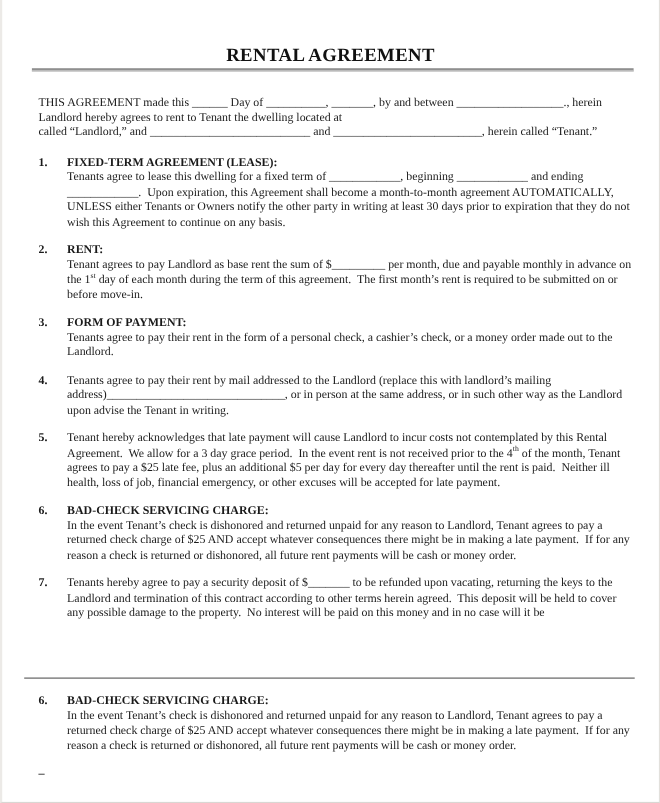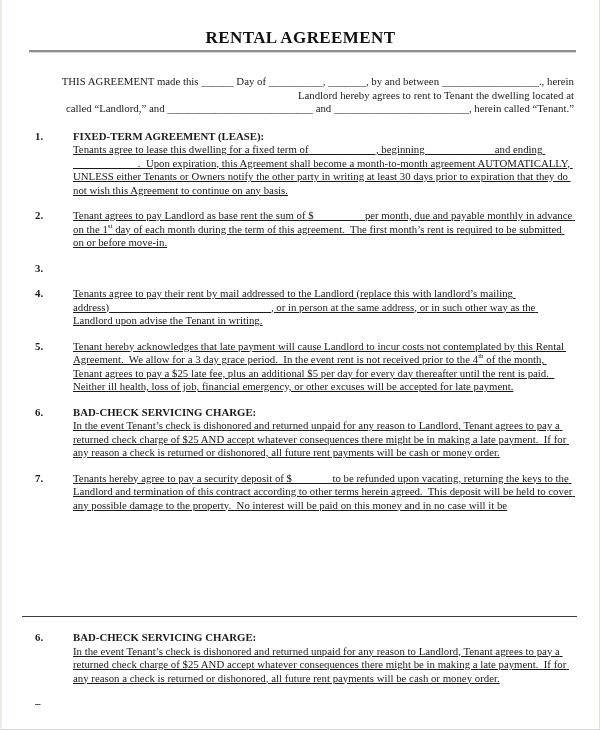--- a/index.html
+++ b/index.html
@@ -19,69 +19,66 @@
     overflow: hidden;
     font-family: "Liberation Serif", "DejaVu Serif", serif;
     color: #1a1a1a;
   }
   .page1 {
     position: relative;
     height: 617px;
     overflow: hidden;
   }
   .doc-title {
-    padding-top: 28px;
+    padding-top: 40px;
     text-align: center;
     font-size: 17px;
     font-weight: bold;
     letter-spacing: 0.4px;
     color: #111;
   }
   .title-rule {
     height: 2px;
     background: #8f8f8f;
     border-bottom: 1px solid #d8d8d8;
     margin: 2px 23px 0 27px;
   }
   .intro {
     margin: 22px 25px 0 33px;
     font-size: 10.8px;
     line-height: 13.5px;
   }
   .intro-line {
     white-space: pre;
-    text-align: right;
   }
   .sections {
     margin: 14px 25px 0 33px;
   }
   .section {
     display: flex;
     margin-bottom: 12px;
   }
   .sec-num {
     flex: none;
     width: 26px;
     font-weight: bold;
     font-size: 10.8px;
     line-height: 13.5px;
   }
   .sec-content {
     flex: 1;
     font-size: 10.8px;
     line-height: 13.5px;
-    margin-left: 12px;
   }
   .sec-heading {
     font-weight: bold;
     white-space: pre-wrap;
   }
   .sec-body {
     white-space: pre-wrap;
-    text-decoration: underline;
   }
   .sec-body sup {
     font-size: 7px;
     line-height: 0;
     vertical-align: super;
   }
   .page-separator {
     position: absolute;
     left: 20px;
     right: 22px;
@@ -119,26 +116,29 @@
         <div class="section">
           <div class="sec-num">1.</div>
           <div class="sec-content">
             <div class="sec-heading">FIXED-TERM AGREEMENT (LEASE):</div>
             <div class="sec-body"><span>Tenants agree to lease this dwelling for a fixed term of ____________, beginning ____________ and ending ____________.  Upon expiration, this Agreement shall become a month-to-month agreement AUTOMATICALLY, UNLESS either Tenants or Owners notify the other party in writing at least 30 days prior to expiration that they do not wish this Agreement to continue on any basis.</span></div>
           </div>
         </div>
         <div class="section">
           <div class="sec-num">2.</div>
           <div class="sec-content">
+            <div class="sec-heading">RENT:</div>
             <div class="sec-body"><span>Tenant agrees to pay Landlord as base rent the sum of $_________ per month, due and payable monthly in advance on the 1</span><sup>st</sup><span> day of each month during the term of this agreement.  The first month’s rent is required to be submitted on or before move-in.</span></div>
           </div>
         </div>
         <div class="section">
           <div class="sec-num">3.</div>
           <div class="sec-content">
+            <div class="sec-heading">FORM OF PAYMENT:</div>
+            <div class="sec-body"><span>Tenants agree to pay their rent in the form of a personal check, a cashier’s check, or a money order made out to the Landlord.</span></div>
           </div>
         </div>
         <div class="section">
           <div class="sec-num">4.</div>
           <div class="sec-content">
             <div class="sec-body"><span>Tenants agree to pay their rent by mail addressed to the Landlord (replace this with landlord’s mailing address)______________________________, or in person at the same address, or in such other way as the Landlord upon advise the Tenant in writing.</span></div>
           </div>
         </div>
         <div class="section">
           <div class="sec-num">5.</div>

